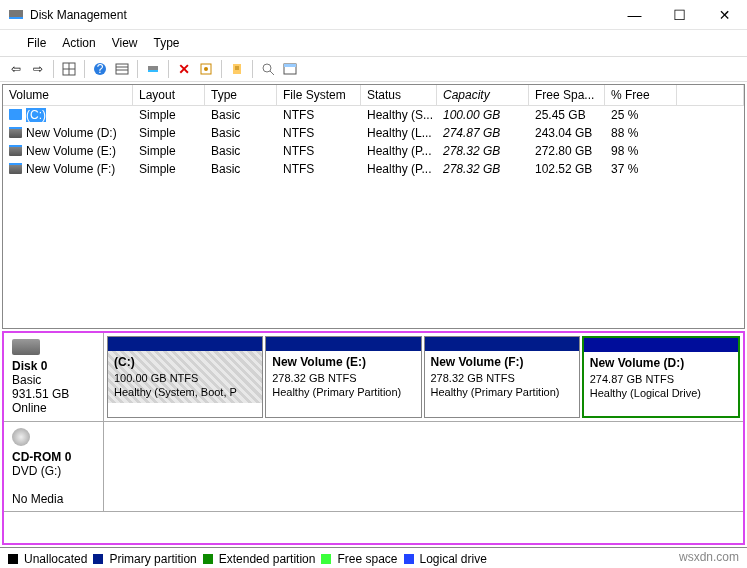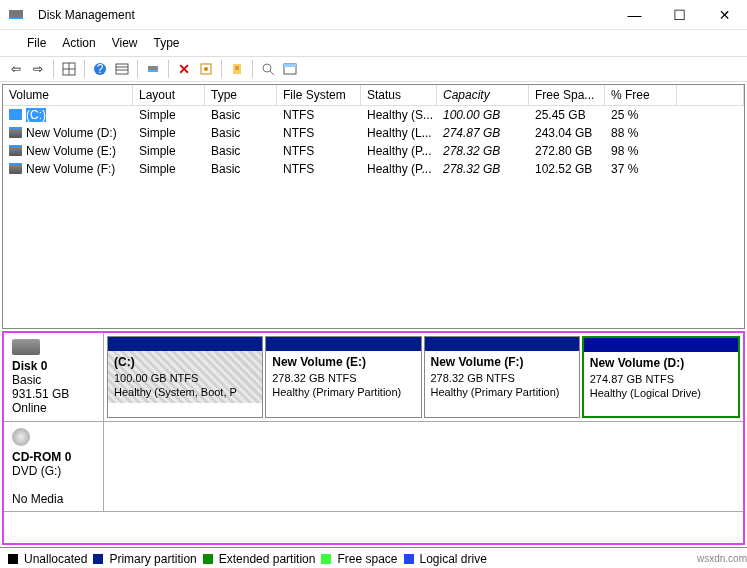--- a/index.html
+++ b/index.html
@@ -1,20 +1,20 @@
 <!DOCTYPE html>
 <html><head>
 <meta charset="utf-8">
 <style>
 * { box-sizing: border-box; font-family: 'Segoe UI', Tahoma, sans-serif; font-size: 12px; }
 body { margin: 0; padding: 0; background: #fff; width: 747px; height: 568px; overflow: hidden; }
 
 .titlebar { display: flex; align-items: center; height: 30px; border-bottom: 1px solid #e5e5e5; }
 .titlebar .icon { width: 16px; height: 16px; margin: 0 6px 0 8px; display: inline-flex; }
-.titlebar .title { flex: 1; margin-left: 8px; }
+.titlebar .title { flex: 1; }
 .titlebar .btn { width: 45px; height: 30px; display: flex; align-items: center; justify-content: center; font-size: 14px; }
 
 .menubar { display: flex; padding: 2px 19px; text-align: right; }
 .menubar .item { padding: 4px 8px; }
 
 .toolbar { display: flex; align-items: center; padding: 3px 6px; gap: 2px; border-top: 1px solid #ddd; border-bottom: 1px solid #ddd; height: 26px; }
 .toolbar .tb { width: 20px; height: 20px; display: flex; align-items: center; justify-content: center; }
 .toolbar .sep { width: 1px; height: 18px; background: #ccc; margin: 0 3px; }
 
 .listarea { border: 1px solid #888; margin: 2px; }
@@ -44,21 +44,21 @@
 .part.ext { border: 2px solid #0d8a00; }
 .part.sys .body { background: repeating-linear-gradient(45deg,#e8e8e8,#e8e8e8 3px,#d2d2d2 3px,#d2d2d2 6px); }
 .part b { font-weight: bold; }
 
 .graphbody { height: 210px; overflow: auto; }
 
 .legend { display: flex; align-items: center; gap: 6px; padding: 4px 8px; border-top: 1px solid #888; font-size: 11px; }
 .legend .sw { width: 10px; height: 10px; display: inline-block; }
 .sw.black { background:#000; } .sw.navy { background:#001b8a; } .sw.green { background:#0d8a00; } .sw.lime { background:#3bff3b; } .sw.blue { background:#2244ff; }
 
-.watermark { position: absolute; right: 0; bottom: 4px; font-size: 10px; color: #888; }
+.watermark { position: absolute; right: 8px; bottom: 4px; font-size: 12px; color: #888; }
 </style>
 </head>
 <body>
 
 <div class="titlebar">
   <span class="icon">
     <svg viewBox="0 0 16 16">
         <rect x="1" y="3" width="14" height="9" fill="#777"></rect>
         <rect x="1" y="10" width="14" height="2" fill="#3399ff"></rect>
       </svg>

